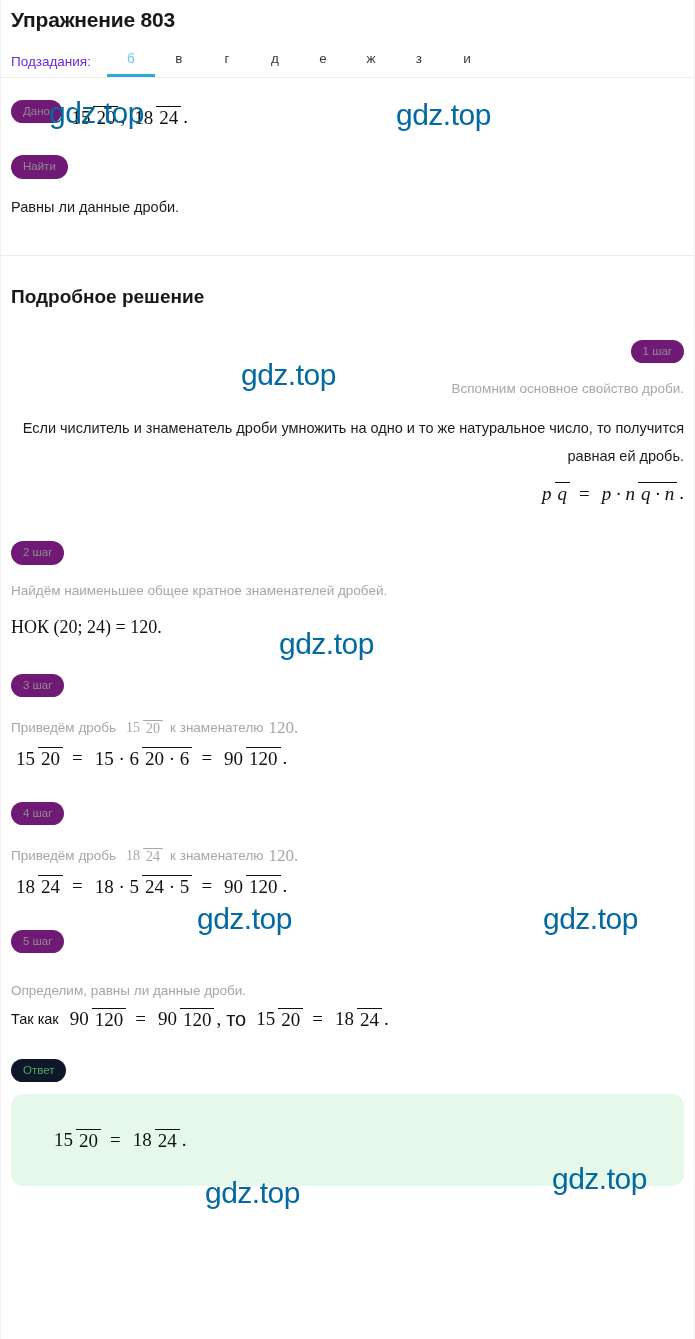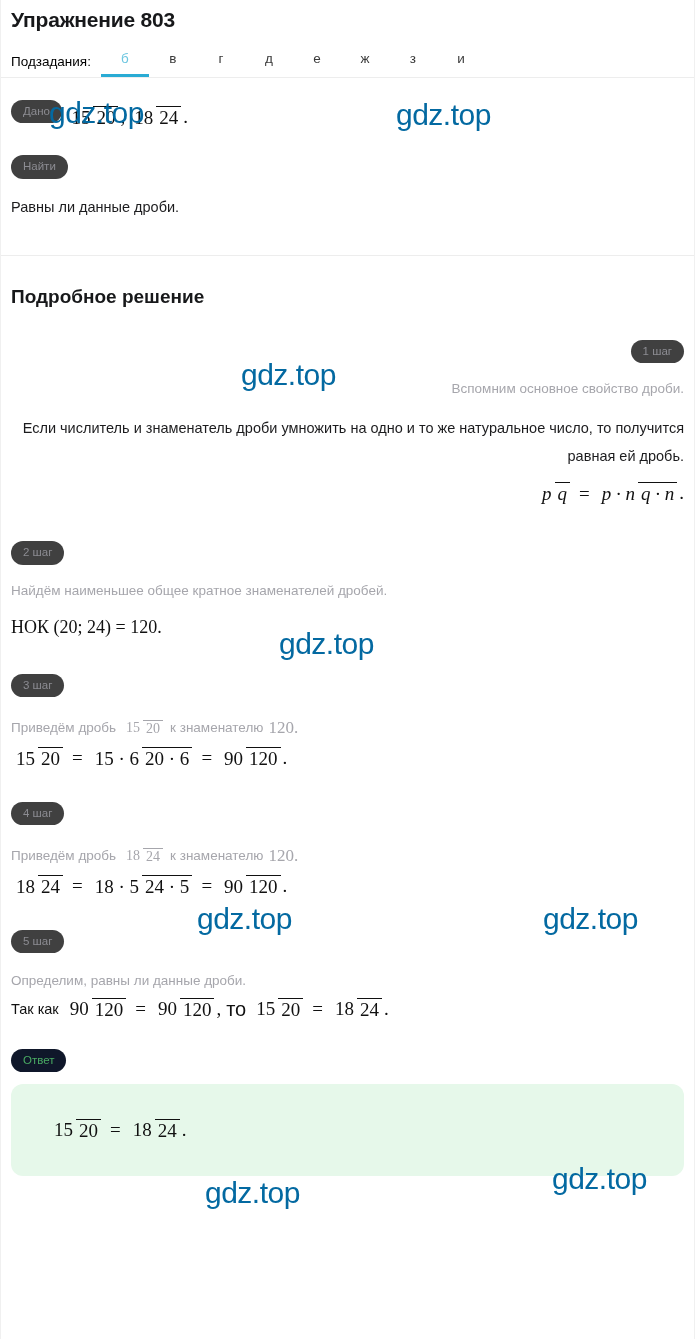--- a/index.html
+++ b/index.html
@@ -35,43 +35,43 @@
     display: flex;
     align-items: flex-end;
     padding-left: 10px;
     margin-top: 14px;
     height: 32px;
     border-bottom: 1px solid #ededed;
     position: relative;
   }
   .subtasks-label {
     font-size: 13.5px;
-    color: #000000;
+    color: #6d28d9;
     padding-bottom: 8px;
-    margin-right: 10px;
+    margin-right: 16px;
   }
   .tabs { display: flex; align-items: flex-end; }
   .tab {
     width: 48px;
     text-align: center;
     font-size: 13.5px;
     color: #3a3a3a;
     padding-bottom: 8px;
     border-bottom: 3px solid transparent;
     cursor: pointer;
   }
   .tab.active {
     color: #6cc6e0;
     border-bottom-color: #29abd4;
   }
 
   
   .badge {
     display: inline-block;
-    background: #404040;
+    background: #701a75;
     color: #8c8c92;
     font-size: 11.5px;
     border-radius: 13px;
     padding: 6px 12px;
     line-height: 1;
   }
   .badge.answer {
     background: #0f172a;
     color: #4aab63;
   }
@@ -282,21 +282,21 @@
         <span class="frac">
           <span class="num">90</span>
           <span class="den">120</span>
         </span>
         <span class="tail">.</span>
       </div>
     </div>
 
     <div style="margin-top:32px;">
       <span class="badge">5 шаг</span>
-      <div class="muted" style="margin-top:18px;">Определим, равны ли данные дроби.</div>
+      <div class="muted" style="margin-top:28px;">Определим, равны ли данные дроби.</div>
       <div class="math" style="margin-top:6px;">
         <span style="font-family:'Liberation Sans',sans-serif;font-size:14.5px;">Так как</span>
         <span class="frac" style="margin-left:8px;">
           <span class="num">90</span>
           <span class="den">120</span>
         </span>
         <span class="op">=</span>
         <span class="frac">
           <span class="num">90</span>
           <span class="den">120</span>

